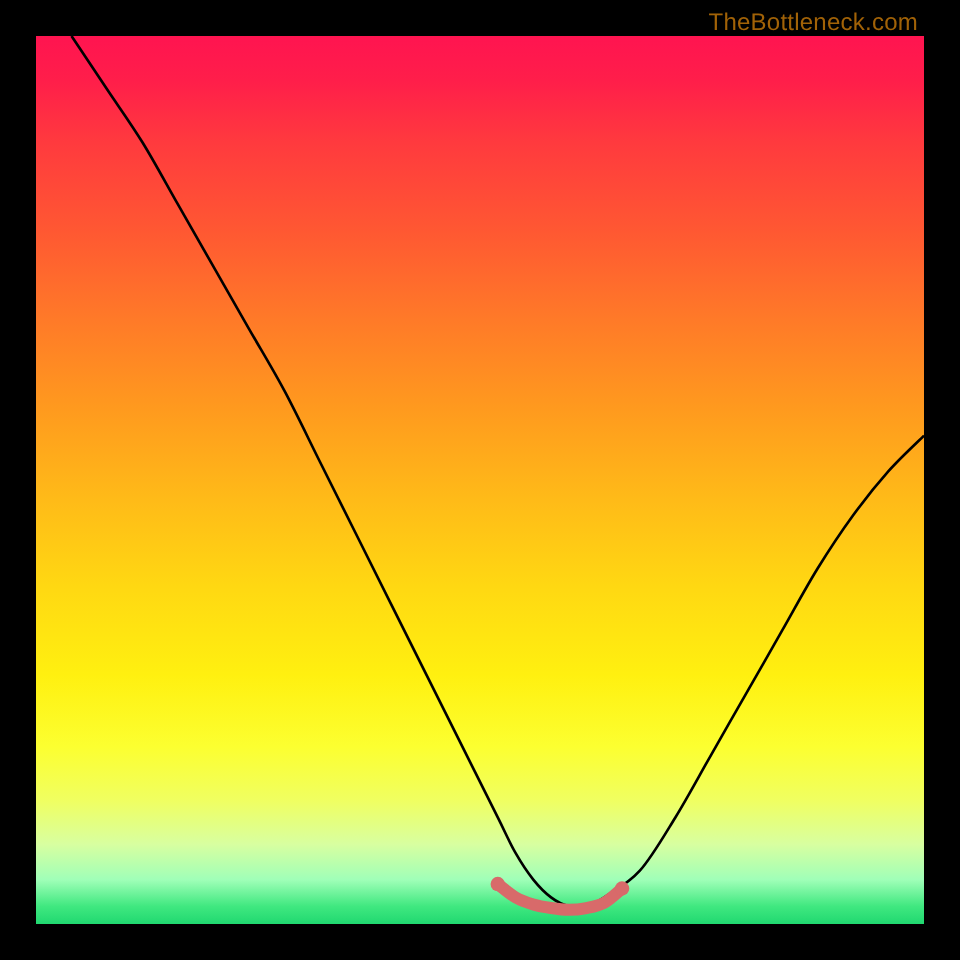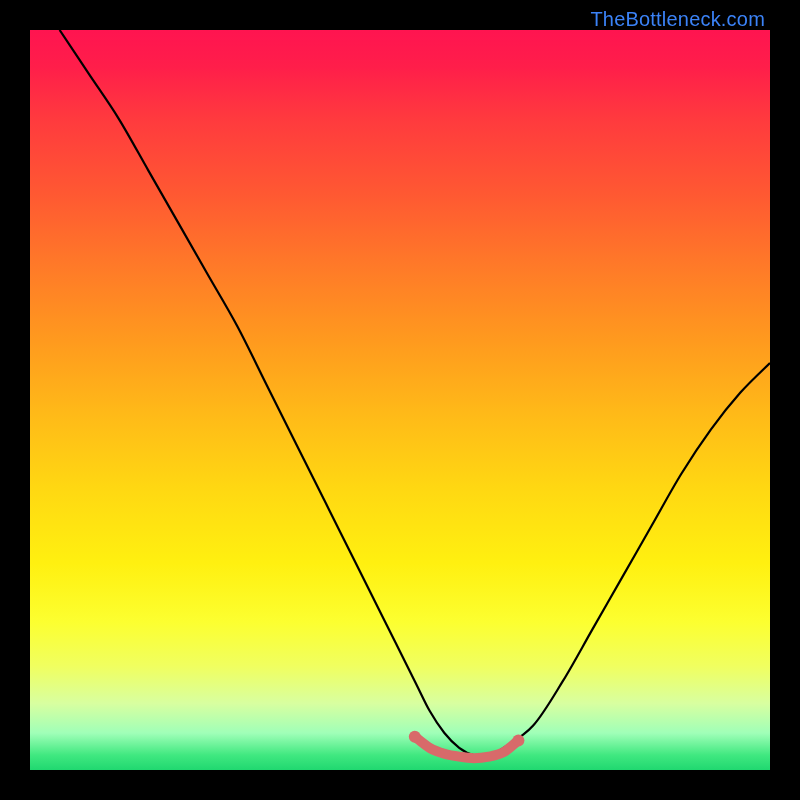--- a/index.html
+++ b/index.html
@@ -41,21 +41,21 @@
       #d8ffa0 91%,
       #a0ffb8 95%,
       #40e880 98%,
       #20d870 100%
     );
   }
   .watermark {
     position: absolute;
     right: 35px;
     top: 8px;
-    color: #3b82f6;
+    color: #a16207;
     font-size: 20px;
     font-weight: 500;
     letter-spacing: 0.2px;
   }
   .svg-overlay {
     position: absolute;
     left: 0;
     top: 0;
     width: 740px;
     height: 740px;

